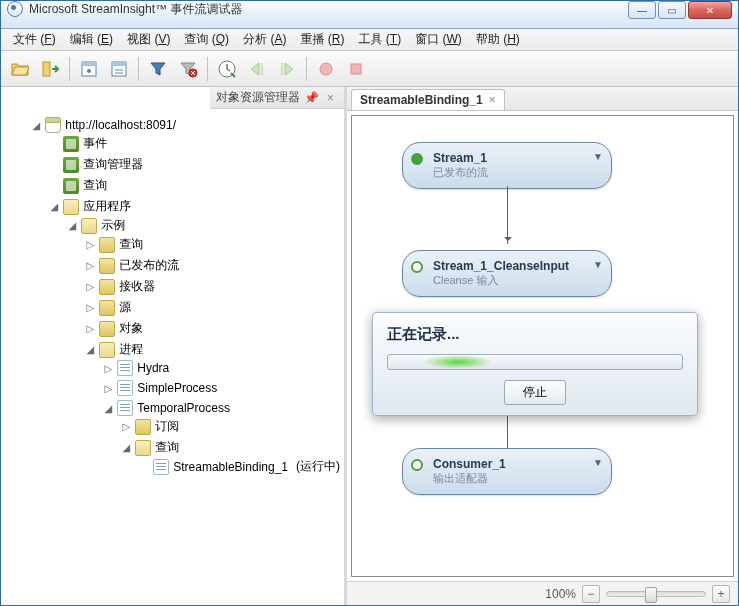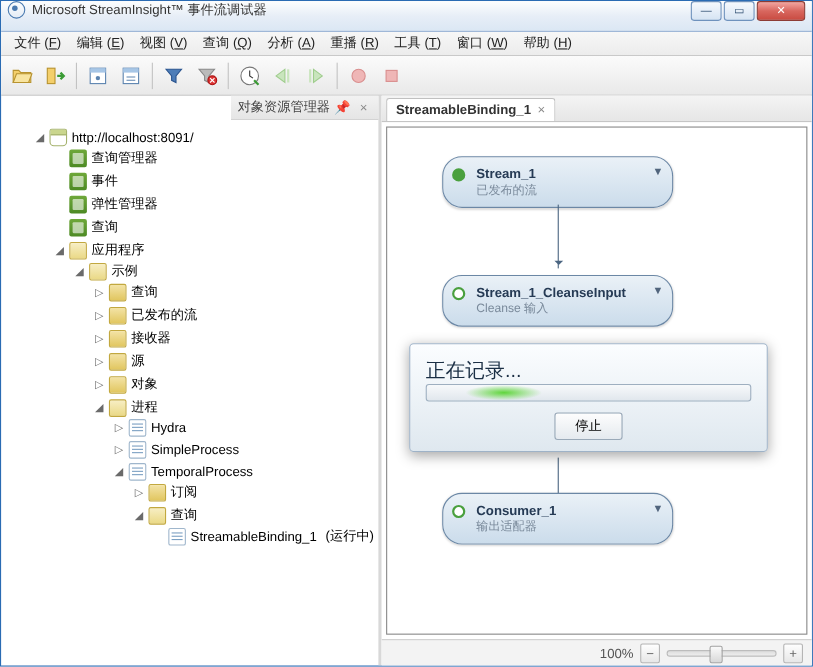--- a/index.html
+++ b/index.html
@@ -61,21 +61,21 @@
 .dnode .dot { position: absolute; left: 8px; top: 10px; width: 12px; height: 12px; border: 2px solid #4aa03e; border-radius: 50%; background: #fff; }
 .dnode .dot.solid { background: #4aa03e; }
 .dnode .dtitle { font-weight: bold; color: #253a54; }
 .dnode .dsub { color: #7a8a9b; font-size: 11px; }
 .dnode .chev { position: absolute; right: 8px; top: 8px; color: #51657d; font-size: 10px; }
 .arrow { position: absolute; left: 50%; width: 0; border-left: 1px solid #4b6581; }
 .arrow::after { content: ""; position: absolute; bottom: -1px; left: -4px; border: 4px solid transparent; border-top-color: #4b6581; }
 
 
 .modal { position: absolute; left: 20px; top: 196px; width: 326px; background: linear-gradient(#fbfdff, #dfe8ef); border: 1px solid #9eb2c7; border-radius: 4px; box-shadow: 0 3px 12px rgba(0,0,0,.35); padding: 12px 14px 10px; }
-.modal .mtitle { font-weight: normal; font-size: 18px; color: #1b2f45; }
+.modal .mtitle { font-weight: bold; font-size: 15px; color: #1b2f45; margin-bottom: 10px; }
 .progress { height: 16px; border: 1px solid #9eafc0; border-radius: 3px; background: linear-gradient(#f7f9fb, #e1e7ed); position: relative; overflow: hidden; margin-bottom: 10px; }
 .progress .glow { position: absolute; left: 12%; top: 0; bottom: 0; width: 70px; background: radial-gradient(ellipse at center, rgba(80,210,40,.9), rgba(80,210,40,0) 70%); }
 .modal .btn-row { display: flex; justify-content: center; }
 .modal button { padding: 3px 18px; border: 1px solid #9aa9b8; background: linear-gradient(#fdfdfd, #e5eaef); border-radius: 3px; }
 
 
 .status { height: 24px; border-top: 1px solid #cfcfcf; background: #f3f3f3; display: flex; align-items: center; justify-content: flex-end; padding: 0 8px; gap: 6px; color: #555; }
 .status .sq-btn { width: 18px; height: 18px; border: 1px solid #b5b5b5; background: linear-gradient(#fefefe, #e7e7e7); border-radius: 2px; display: flex; align-items: center; justify-content: center; font-size: 12px; color: #666; }
 .status .slider { width: 100px; height: 6px; background: linear-gradient(#ddd, #eee); border: 1px solid #bcbcbc; border-radius: 3px; position: relative; }
 .status .slider::after { content: ""; position: absolute; left: 38px; top: -5px; width: 10px; height: 14px; background: linear-gradient(#fafafa, #d8d8d8); border: 1px solid #a3a3a3; border-radius: 2px; }
@@ -197,35 +197,28 @@
           <div class="node">
             <span class="toggle">◢</span>
             <span class="icon icon-db"></span>
             <span>http://localhost:8091/</span>
           </div>
           <ul id="top-children">
               <li>
                 <div class="node">
                   <span class="toggle empty"></span>
                   <span class="icon icon-sq"></span>
-                  <span>查询管理器</span>
-                </div>
-              </li>
-              <li>
-                <div class="node">
-                  <span class="toggle empty"></span>
-                  <span class="icon icon-sq"></span>
                   <span>事件</span>
                 </div>
               </li>
               <li>
                 <div class="node">
                   <span class="toggle empty"></span>
                   <span class="icon icon-sq"></span>
-                  <span>弹性管理器</span>
+                  <span>查询管理器</span>
                 </div>
               </li>
               <li>
                 <div class="node">
                   <span class="toggle empty"></span>
                   <span class="icon icon-sq"></span>
                   <span>查询</span>
                 </div>
               </li>
             </ul>

